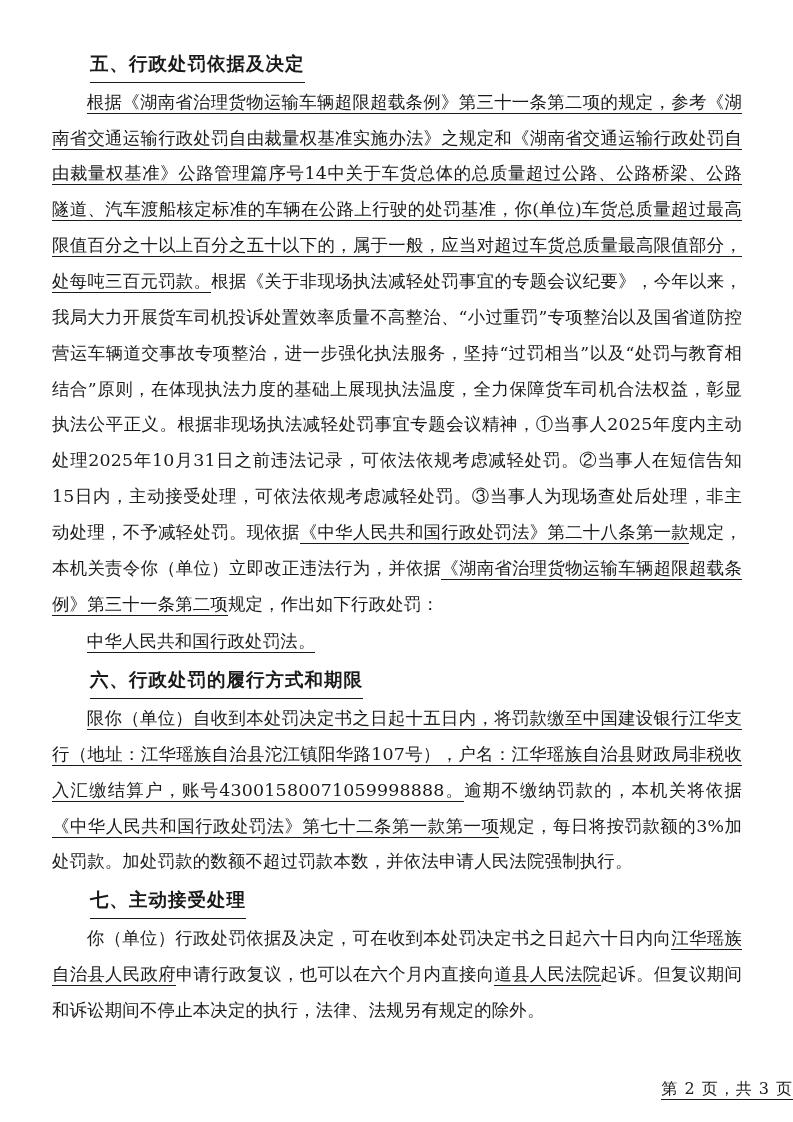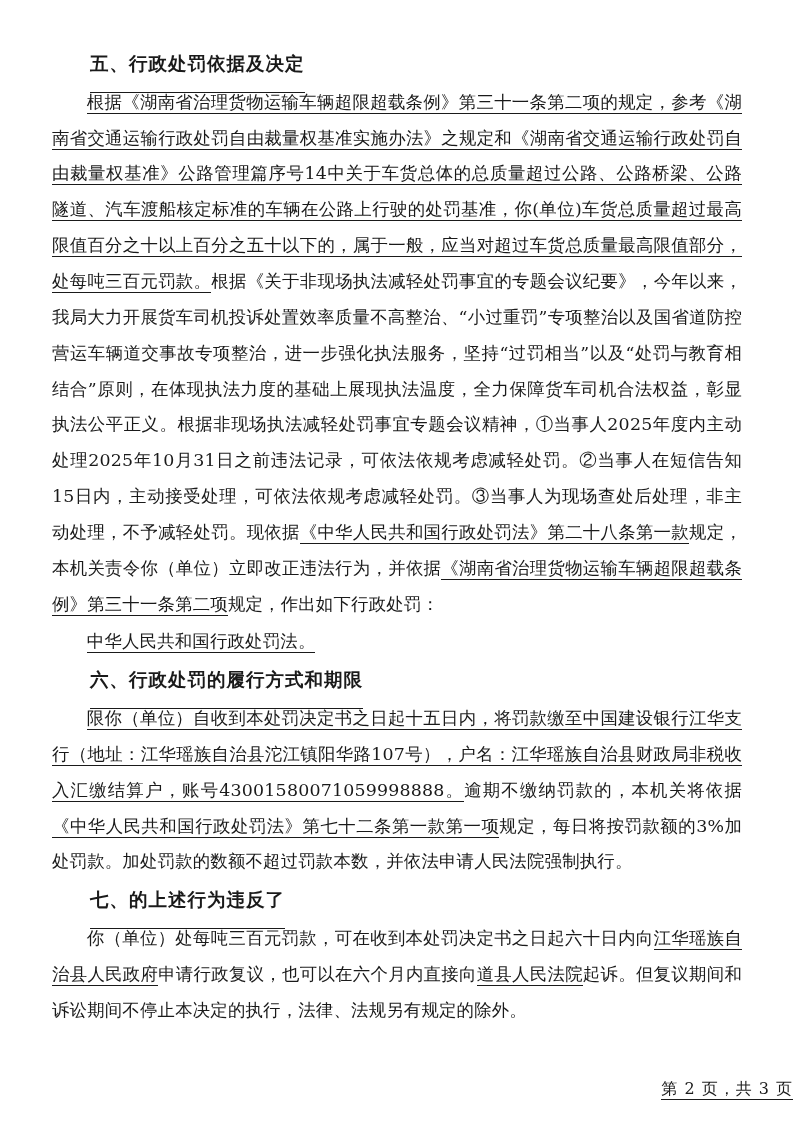--- a/index.html
+++ b/index.html
@@ -31,21 +31,21 @@
     font-size: 18.5px;
     font-weight: bold;
     letter-spacing: 1px;
     margin: 6px 0 7px 0;
     padding-left: 38px;
     line-height: 1.5;
     font-family: "DejaVu Serif", "Liberation Serif", serif;
   }
   .sec-head .u {
     border-bottom: 1.5px solid #1a1a1a;
-    padding-bottom: 18px;
+    padding-bottom: 8px;
   }
   p.para {
     font-size: 17.4px;
     line-height: 2.06;
     margin: 0 0 2px 0;
     text-align: justify;
     text-justify: inter-ideograph;
     text-indent: 2em;
     letter-spacing: 0.2px;
   }
@@ -90,25 +90,25 @@
 
     <div class="sec-head">
       <span class="u">六、行政处罚的履行方式和期限</span>
     </div>
 
     <p class="para">
       <span class="blk u">限你（单位）自收到本处罚决定书之日起十五日内，将罚款缴至中国建设银行江华支行（地址：江华瑶族自治县沱江镇阳华路107号），户名：江华瑶族自治县财政局非税收入汇缴结算户，账号43001580071059998888。</span><span class="blk">逾期不缴纳罚款的，本机关将依据</span><span class="blk u">《中华人民共和国行政处罚法》第七十二条第一款第一项</span><span class="blk">规定，每日将按罚款额的3%加处罚款。加处罚款的数额不超过罚款本数，并依法申请人民法院强制执行。</span>
     </p>
 
     <div class="sec-head">
-      <span class="u">七、的上述行为违反了</span>
+      <span class="u">七、主动接受处理</span>
     </div>
 
     <p class="para">
-      <span class="blk">你（单位）处每吨三百元罚款，可在收到本处罚决定书之日起六十日内向</span><span class="blk u">江华瑶族自治县人民政府</span><span class="blk">申请行政复议，也可以在六个月内直接向</span><span class="blk u">道县人民法院</span><span class="blk">起诉。但复议期间和诉讼期间不停止本决定的执行，法律、法规另有规定的除外。</span>
+      <span class="blk">你（单位）行政处罚依据及决定，可在收到本处罚决定书之日起六十日内向</span><span class="blk u">江华瑶族自治县人民政府</span><span class="blk">申请行政复议，也可以在六个月内直接向</span><span class="blk u">道县人民法院</span><span class="blk">起诉。但复议期间和诉讼期间不停止本决定的执行，法律、法规另有规定的除外。</span>
     </p>
 
   </div>
 
   <div class="footer">
     <span class="u">第 2 页，共 3 页</span>
   </div>
 </div>
 
 </body></html>

